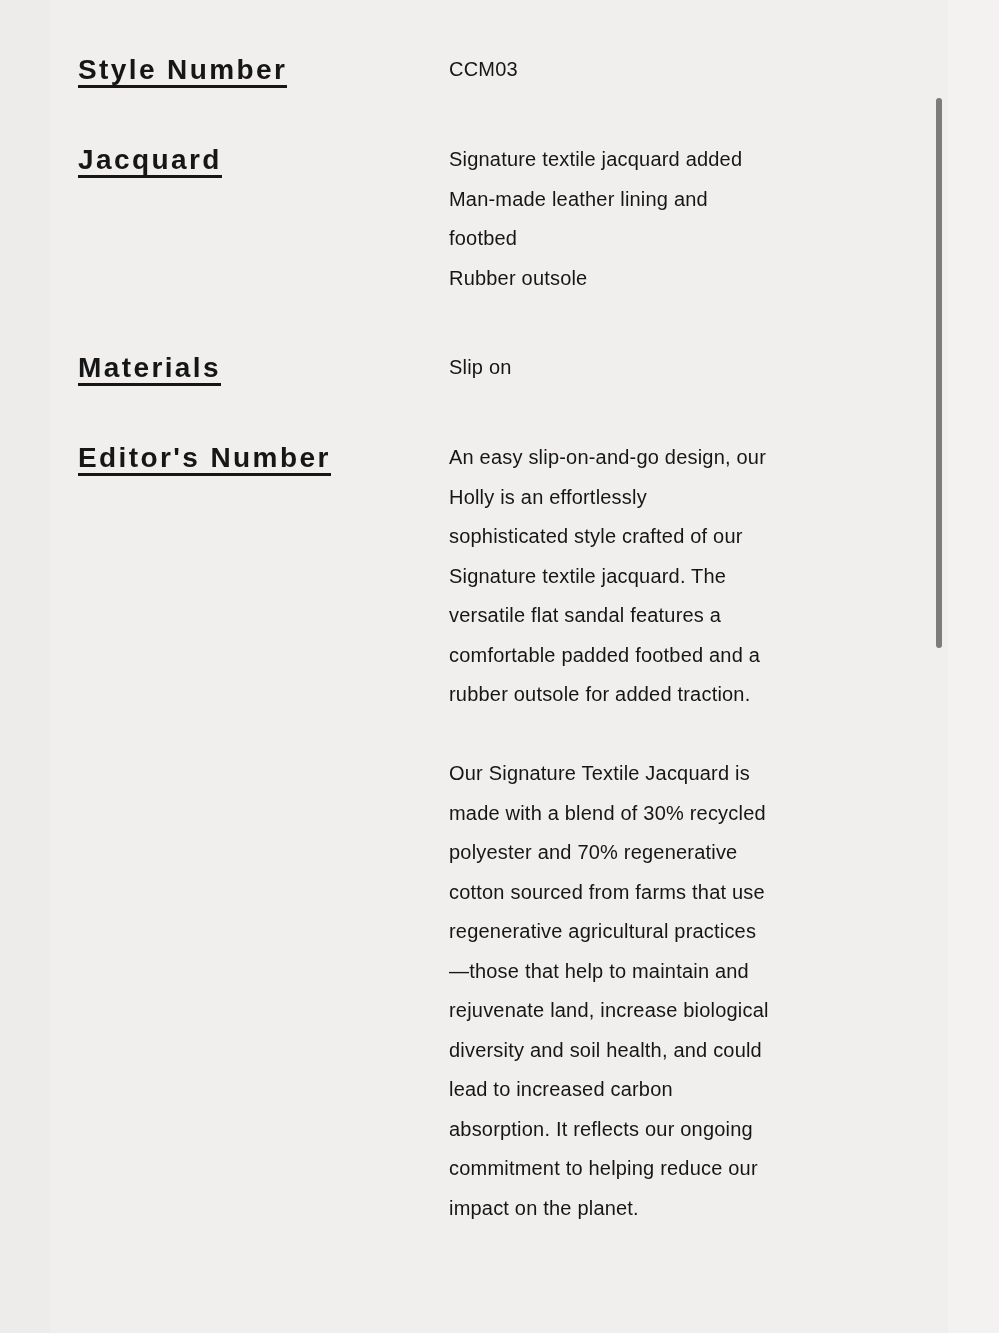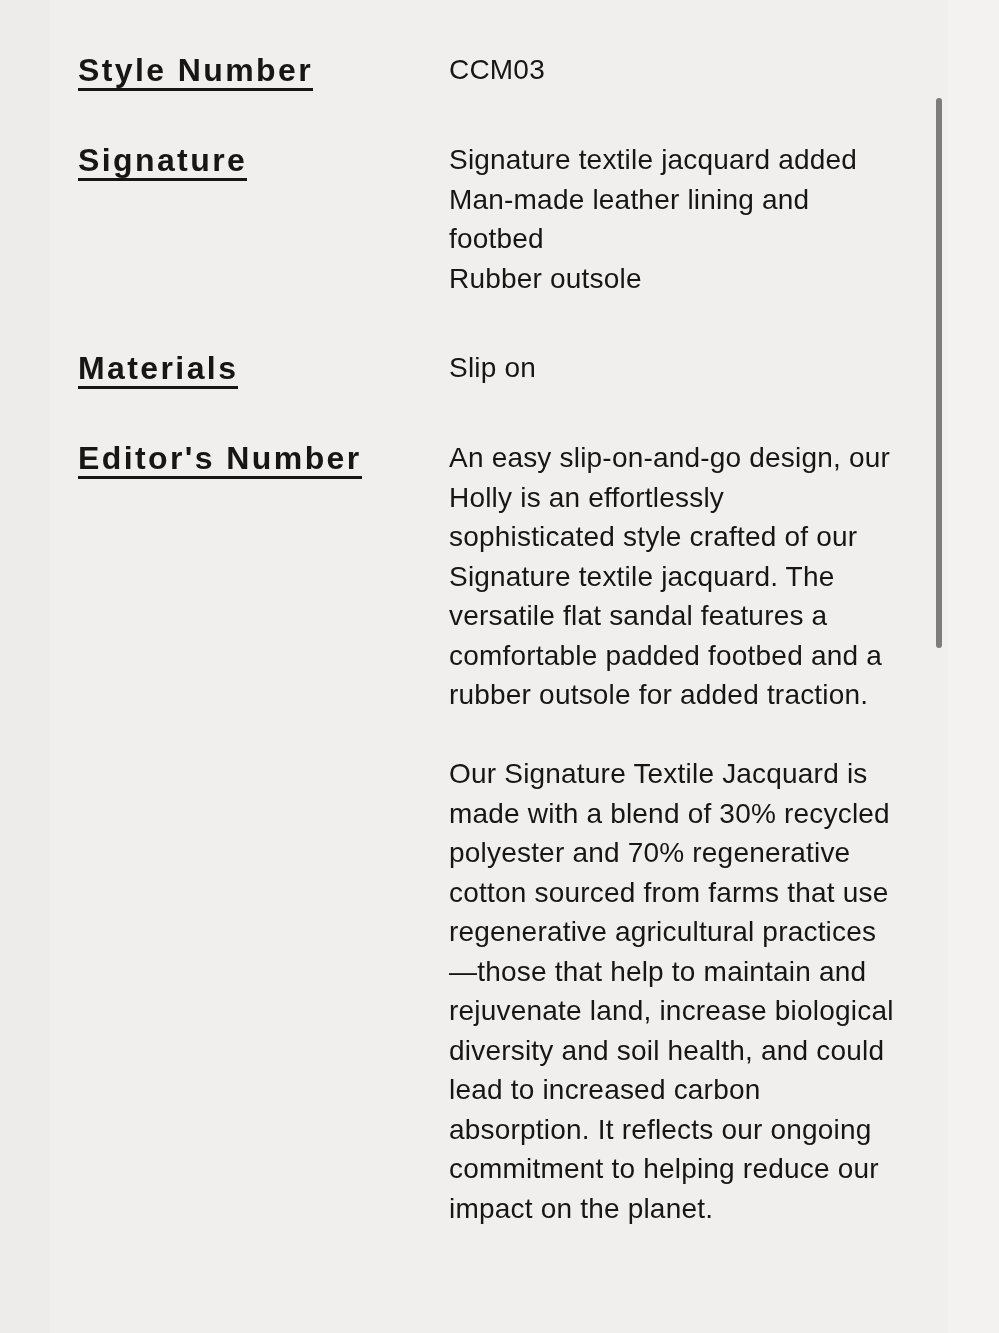--- a/index.html
+++ b/index.html
@@ -38,31 +38,31 @@
     display: flex;
     align-items: flex-start;
     margin-bottom: 50px;
   }
   .label-cell {
     width: 371px;
     flex: 0 0 371px;
   }
   .detail-label {
     display: inline;
-    font-size: 32px;
+    font-size: 28px;
     font-weight: 700;
     line-height: 40px;
     letter-spacing: 2.4px;
     color: var(--text, #161616);
     border-bottom: 3px solid var(--text, #161616);
     padding-bottom: 0px;
   }
   .detail-value {
     width: 482px;
-    font-size: 28px;
+    font-size: 20px;
     font-weight: 400;
     line-height: 39.5px;
     letter-spacing: 0.2px;
     color: var(--text, #161616);
     white-space: pre-line;
   }
   .scroll-thumb {
     position: absolute;
     left: 936px;
     top: 98px;
@@ -85,21 +85,21 @@
     <div class="detail-row">
       <div class="label-cell">
         <span class="detail-label">Style Number</span>
       </div>
       <div class="detail-value">CCM03</div>
     </div>
 
 
     <div class="detail-row">
       <div class="label-cell">
-        <span class="detail-label">Signature</span>
+        <span class="detail-label">Jacquard</span>
       </div>
       <div class="detail-value">Signature textile jacquard added
 Man-made leather lining and
 footbed
 Rubber outsole</div>
     </div>
 
     <div class="detail-row">
       <div class="label-cell">
         <span class="detail-label">Materials</span>

